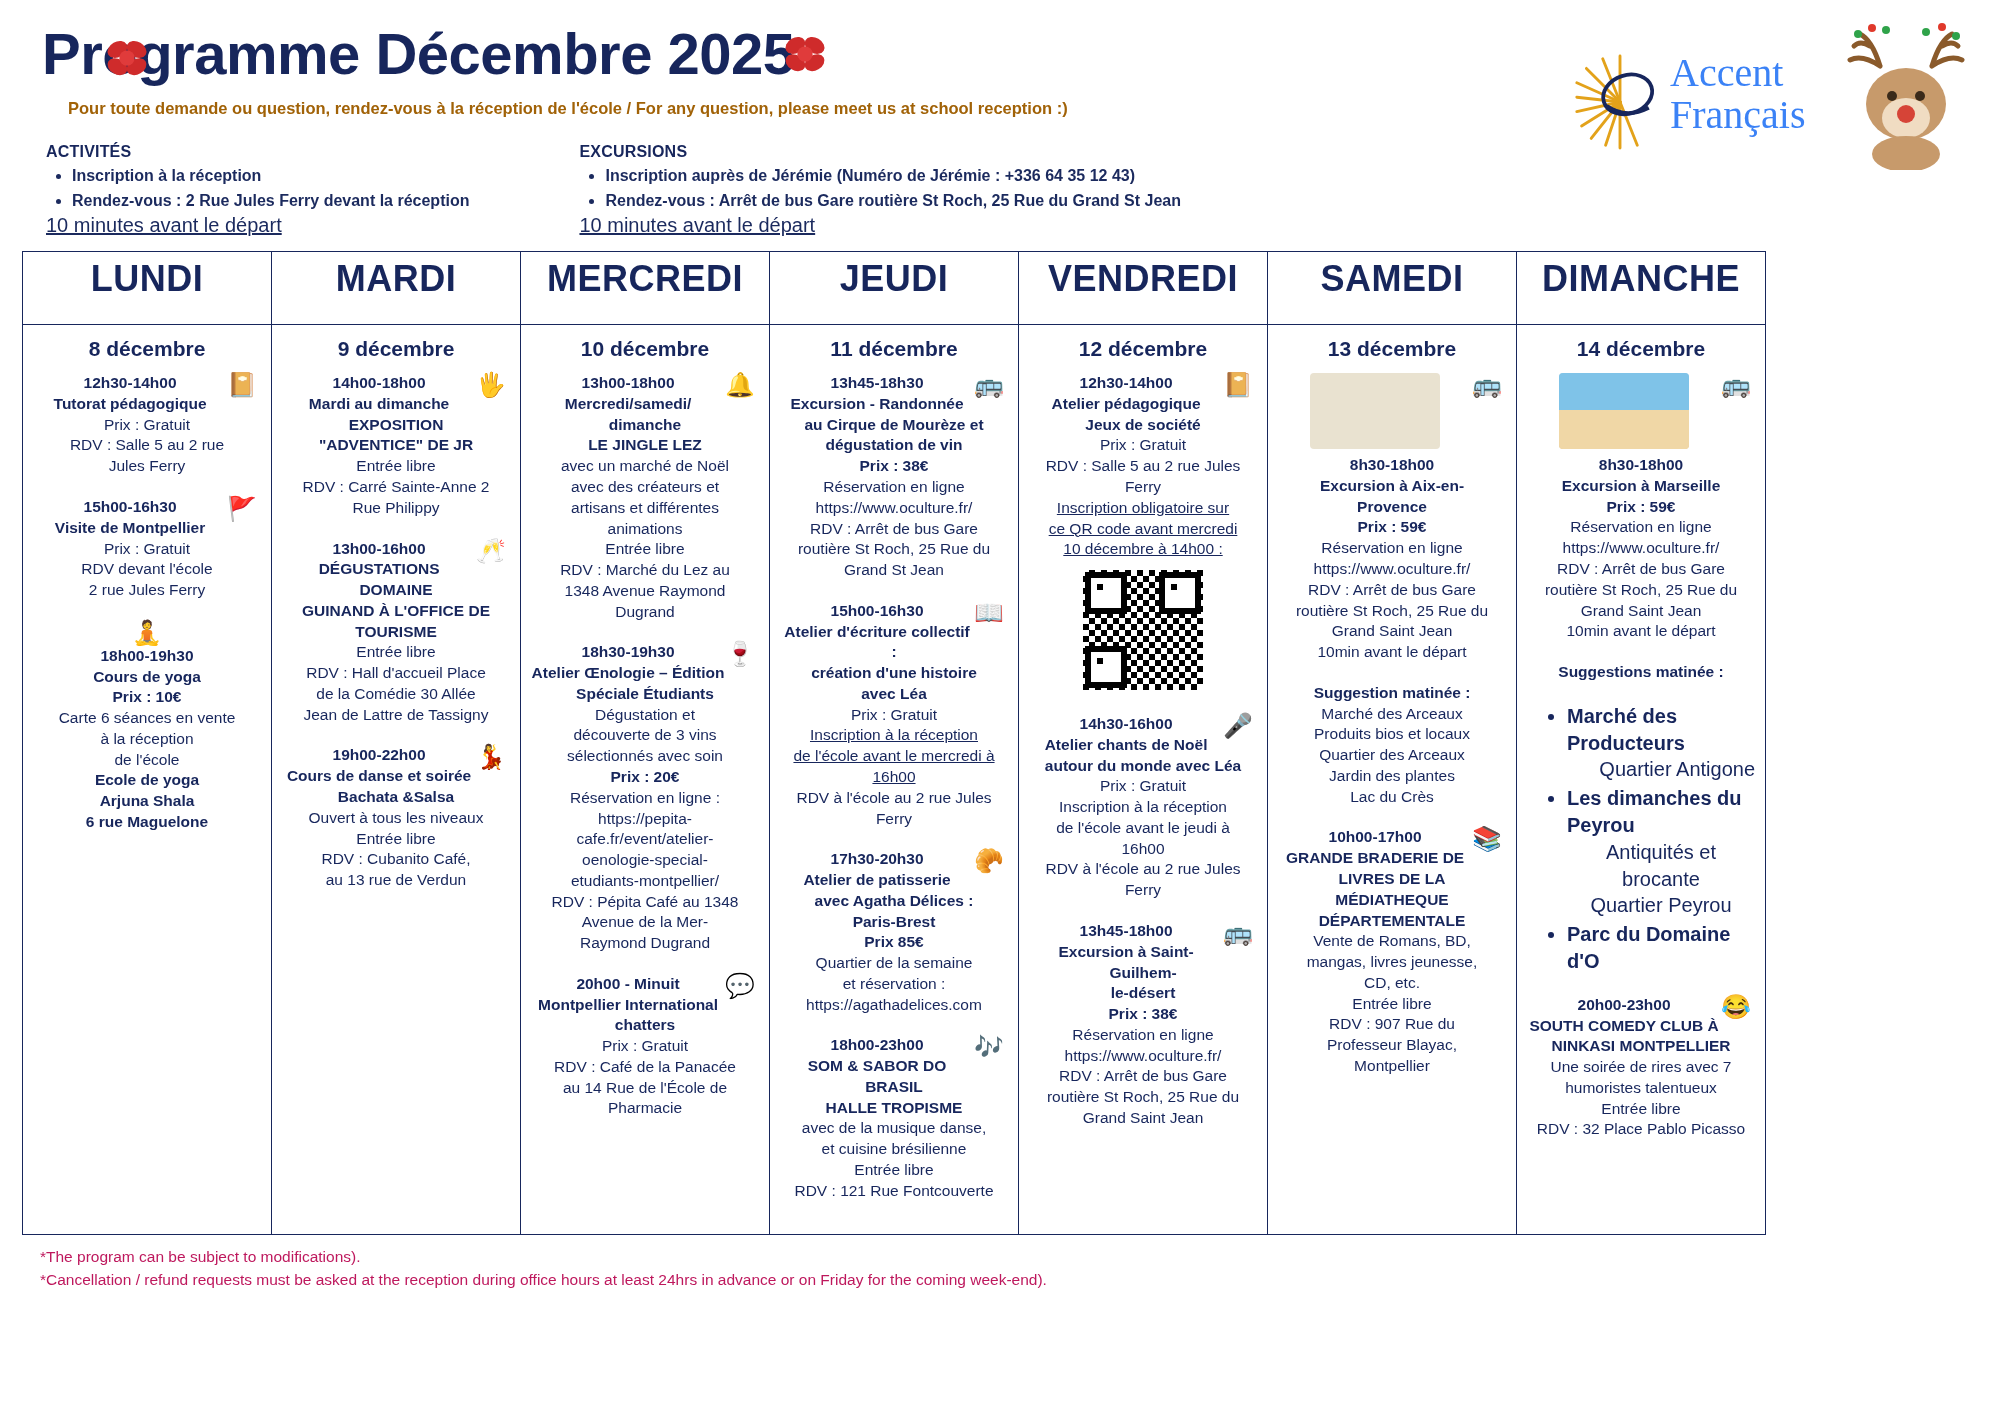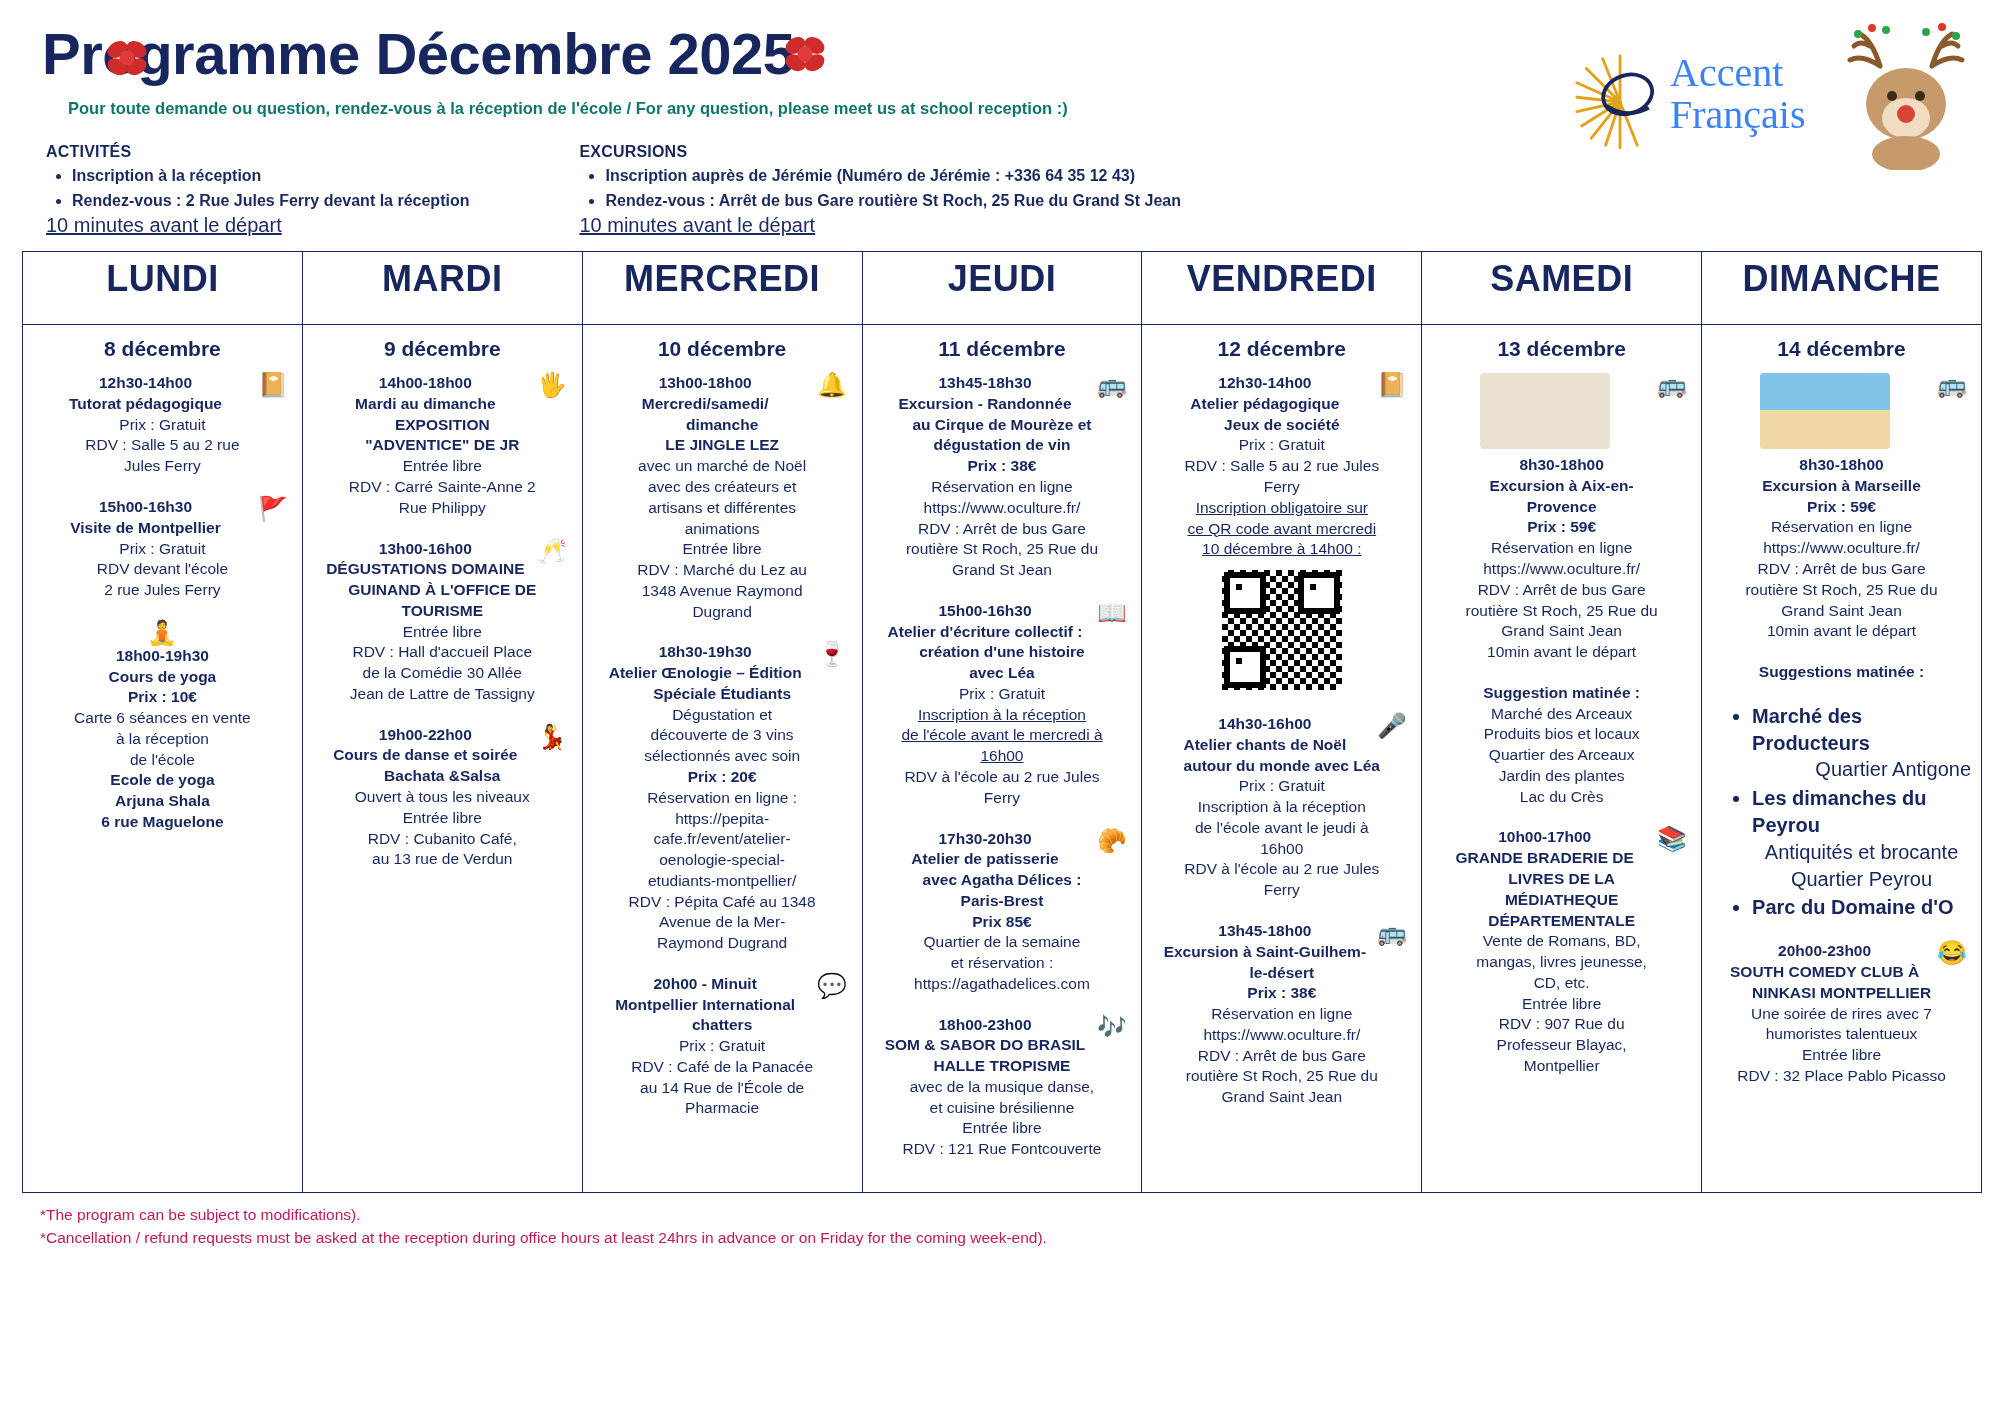--- a/index.html
+++ b/index.html
@@ -35,21 +35,21 @@
   .bow {
     position: absolute;
     width: 46px;
     height: 46px;
   }
   .bow svg { width: 100%; height: 100%; }
 
   .subtitle {
     font-size: 16.5px;
     font-weight: bold;
-    color: #0f766e;
+    color: #a16207;
     margin: 12px 0 0 46px;
   }
 
   .infocols {
     display: flex;
     margin: 14px 0 0 24px;
     gap: 110px;
   }
   .infoblock h4 {
     font-size: 16px;
@@ -102,21 +102,21 @@
   .deer {
     position: absolute;
     right: 0px;
     top: 0px;
     width: 130px;
     height: 150px;
   }
 
   
   table.cal {
-    width: 1960px;
+    width: 1744px;
     border-collapse: collapse;
     margin-top: 14px;
     table-layout: fixed;
   }
   table.cal th, table.cal td {
     border: 1.5px solid #17265c;
     vertical-align: top;
   }
   table.cal th.day {
     height: 62px;

